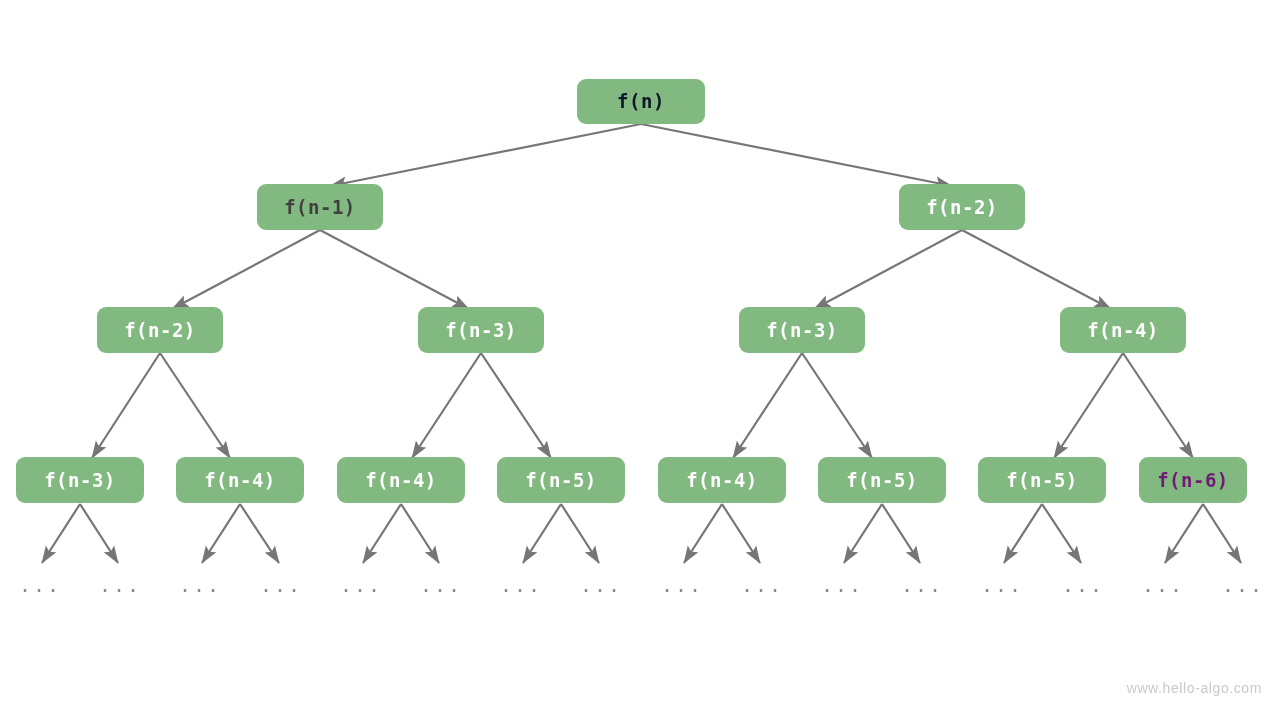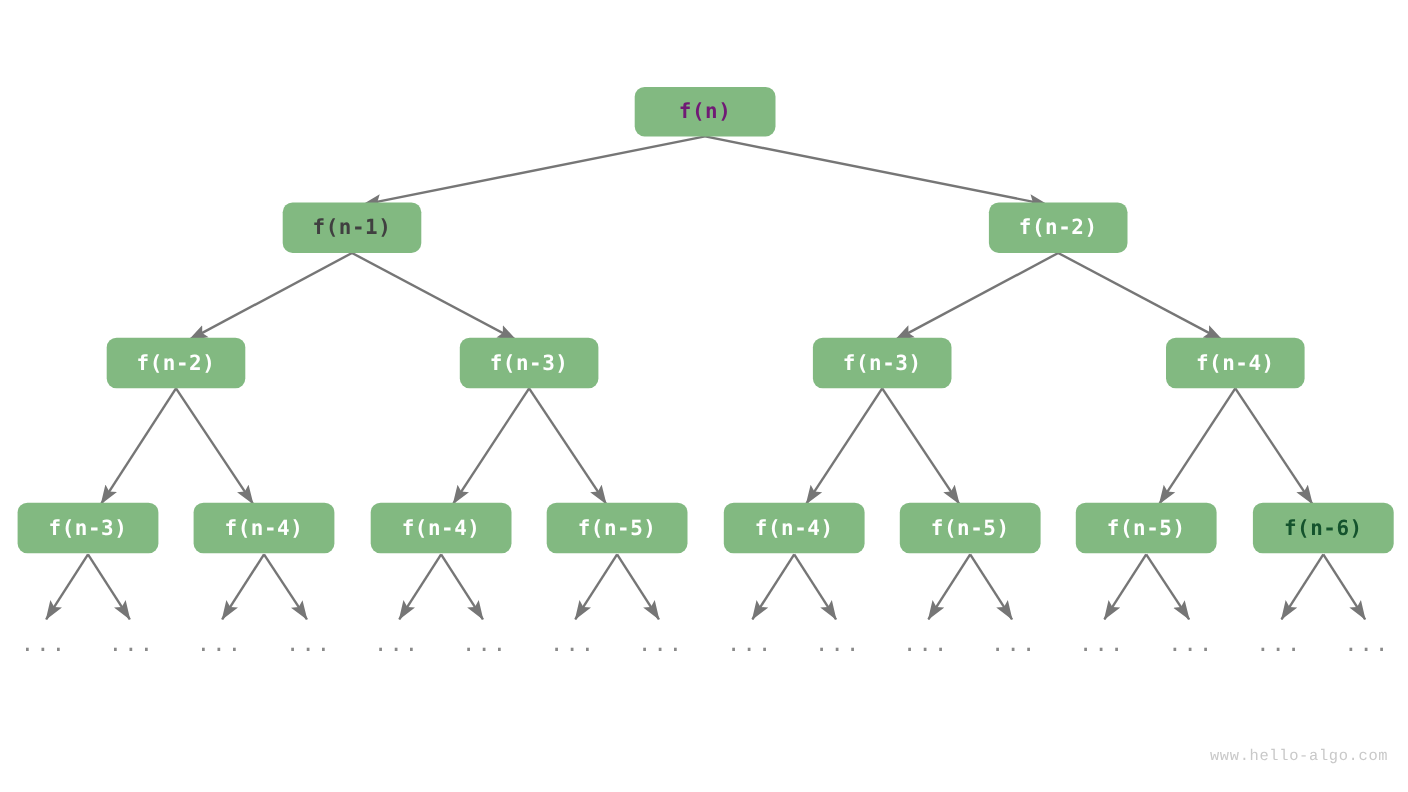--- a/index.html
+++ b/index.html
@@ -48,21 +48,21 @@
     line-height: 1;
     transform: translate(-50%, -50%);
     z-index: 2;
     user-select: none;
   }
   #watermark {
     position: absolute;
     right: 18px;
     bottom: 24px;
     color: #c9c9c9;
-    font-family: Liberation Mono, monospace;
+    font-family: Liberation Sans, sans-serif;
     font-size: 14px;
     letter-spacing: 0.6px;
     z-index: 3;
   }
 </style>
 </head>
 <body>
 
 <div id="canvas">
 
@@ -100,21 +100,21 @@
         <line x1="882" y1="504" x2="844" y2="563" stroke="#767676" stroke-width="2.2" marker-end="url(#arrowhead)"></line>
         <line x1="882" y1="504" x2="920" y2="563" stroke="#767676" stroke-width="2.2" marker-end="url(#arrowhead)"></line>
         <line x1="1042" y1="504" x2="1004" y2="563" stroke="#767676" stroke-width="2.2" marker-end="url(#arrowhead)"></line>
         <line x1="1042" y1="504" x2="1081" y2="563" stroke="#767676" stroke-width="2.2" marker-end="url(#arrowhead)"></line>
         <line x1="1203" y1="504" x2="1165" y2="563" stroke="#767676" stroke-width="2.2" marker-end="url(#arrowhead)"></line>
         <line x1="1203" y1="504" x2="1241" y2="563" stroke="#767676" stroke-width="2.2" marker-end="url(#arrowhead)"></line>
       </g>
   </svg>
 
   <div id="node-layer">
-      <div class="node" style="width: 128px; height: 45px; left: 577px; top: 78.5px; background: rgb(130, 185, 129); color: #701a75;">
+      <div class="node" style="width: 128px; height: 45px; left: 577px; top: 78.5px; background: rgb(130, 185, 129); color: #0f172a;">
         <span>f(n)</span>
       </div>
       <div class="node" style="width: 126px; height: 46px; left: 257px; top: 184px; background: rgb(130, 185, 129); color: #404040;">
         <span>f(n-1)</span>
       </div>
       <div class="node" style="width: 126px; height: 46px; left: 899px; top: 184px; background: rgb(130, 185, 129); color: rgb(255, 255, 255);">
         <span>f(n-2)</span>
       </div>
       <div class="node" style="width: 126px; height: 46px; left: 97px; top: 307px; background: rgb(130, 185, 129); color: rgb(255, 255, 255);">
         <span>f(n-2)</span>
@@ -142,21 +142,21 @@
       </div>
       <div class="node" style="width: 128px; height: 46px; left: 658px; top: 457px; background: rgb(130, 185, 129); color: rgb(255, 255, 255);">
         <span>f(n-4)</span>
       </div>
       <div class="node" style="width: 128px; height: 46px; left: 818px; top: 457px; background: rgb(130, 185, 129); color: rgb(255, 255, 255);">
         <span>f(n-5)</span>
       </div>
       <div class="node" style="width: 128px; height: 46px; left: 978px; top: 457px; background: rgb(130, 185, 129); color: rgb(255, 255, 255);">
         <span>f(n-5)</span>
       </div>
-      <div class="node" style="width: 128px; height: 46px; left: 1139px; top: 457px; background: rgb(130, 185, 129); color: #14532d;">
+      <div class="node" style="width: 108px; height: 46px; left: 1139px; top: 457px; background: rgb(130, 185, 129); color: #701a75;">
         <span>f(n-6)</span>
       </div>
     </div>
   <div id="ellipsis-layer">
       <div class="ellipsis" style="left: 40px; top: 585px; color: rgb(138, 138, 138);">...</div>
       <div class="ellipsis" style="left: 120px; top: 585px; color: rgb(138, 138, 138);">...</div>
       <div class="ellipsis" style="left: 200px; top: 585px; color: rgb(138, 138, 138);">...</div>
       <div class="ellipsis" style="left: 281px; top: 585px; color: rgb(138, 138, 138);">...</div>
       <div class="ellipsis" style="left: 361px; top: 585px; color: rgb(138, 138, 138);">...</div>
       <div class="ellipsis" style="left: 441px; top: 585px; color: rgb(138, 138, 138);">...</div>

